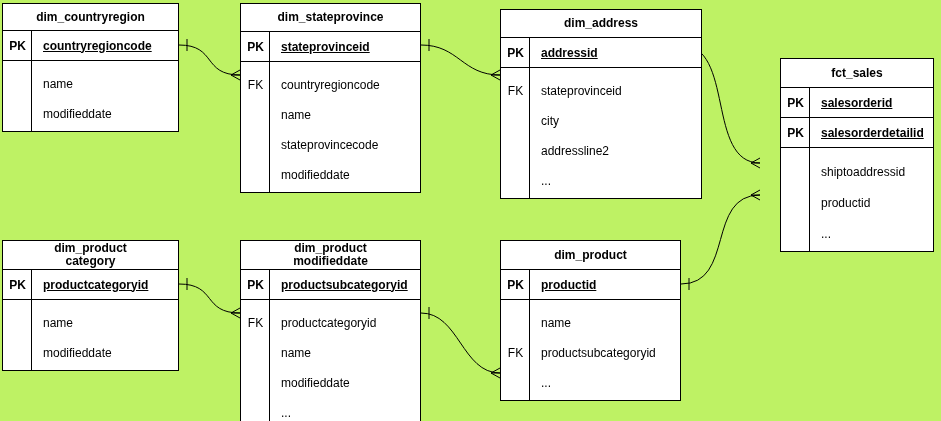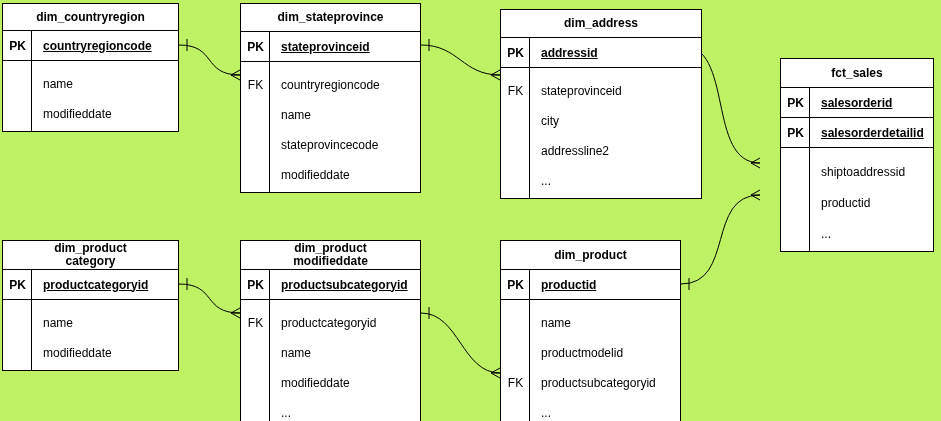--- a/index.html
+++ b/index.html
@@ -255,24 +255,20 @@
       <div class="row keyrow">
         <span class="tag">PK</span>
         <span class="fname pkname">productid</span>
       </div>
       <div class="pad2">
         <div class="row">
           <span class="tag"></span>
           <span class="fname">name</span>
         </div>
         <div class="row">
-          <span class="tag"></span>
-          <span class="fname">productmodelid</span>
-        </div>
-        <div class="row">
           <span class="tag">FK</span>
           <span class="fname">productsubcategoryid</span>
         </div>
         <div class="row">
           <span class="tag"></span>
           <span class="fname">...</span>
         </div>
       </div>
     </div>
   </div>

